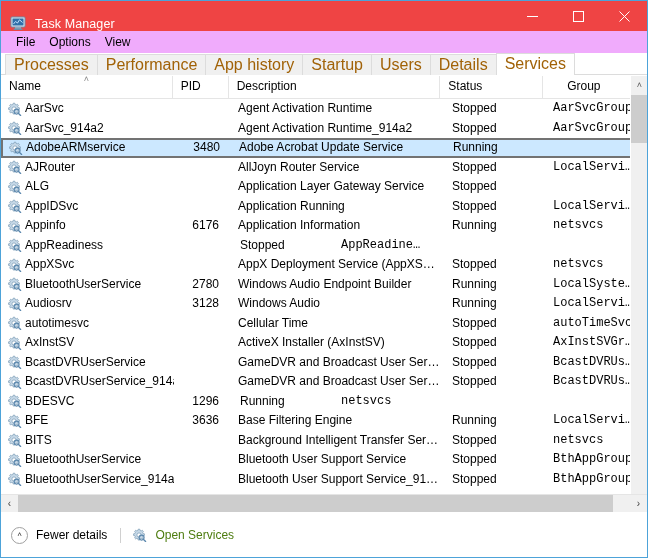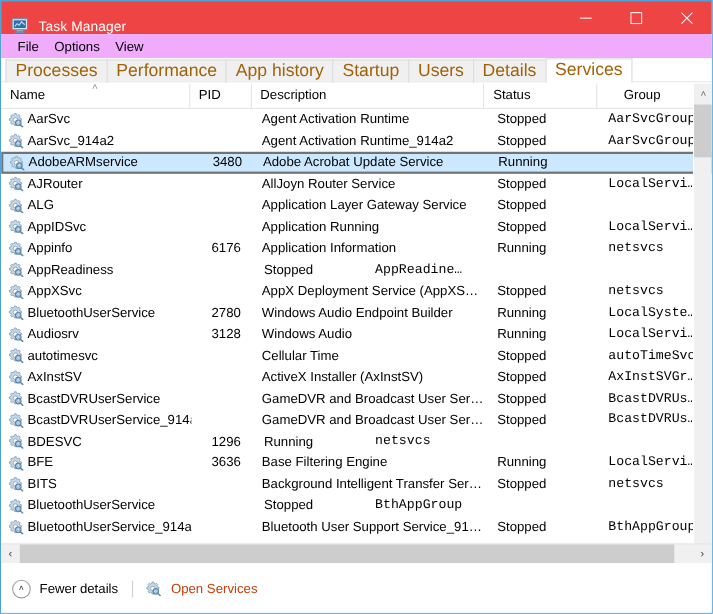--- a/index.html
+++ b/index.html
@@ -312,21 +312,21 @@
     height: 15px;
     background: #d0d0d0;
     margin: 0 11px 0 13px;
   }
   #open-services {
     display: flex;
     align-items: center;
     white-space: nowrap;
   }
   #open-services .label {
-    color: #c2410c;
+    color: #4d7c0f;
     margin-left: 5px;
   }
 </style>
 </head>
 <body>
 
 <div id="window">
 
   <div id="titlebar">
     <div class="app-icon">
@@ -700,20 +700,21 @@
                 <svg width="15" height="14" viewBox="0 0 15 14">
                   <path d="M6.2 1.2 l1.6 0 l.25 1.25 l1.15 .5 l1.05 -.72 l1.15 1.15 l-.72 1.05 l.5 1.15 l1.25 .25 l0 1.6 l-1.25 .25 l-.5 1.15 l.72 1.05 l-1.15 1.15 l-1.05 -.72 l-1.15 .5 l-.25 1.25 l-1.6 0 l-.25 -1.25 l-1.15 -.5 l-1.05 .72 l-1.15 -1.15 l.72 -1.05 l-.5 -1.15 l-1.25 -.25 l0 -1.6 l1.25 -.25 l.5 -1.15 l-.72 -1.05 l1.15 -1.15 l1.05 .72 l1.15 -.5 z" fill="#c7d9e8" stroke="#7a9bb5" stroke-width="0.7" stroke-linejoin="round"></path>
                   <circle cx="7" cy="7" r="2.1" fill="#ffffff" stroke="#7a9bb5" stroke-width="0.7"></circle>
                   <circle cx="9.6" cy="9.6" r="2.5" fill="none" stroke="#5b87ad" stroke-width="1.1"></circle>
                   <line x1="11.3" y1="11.3" x2="13.6" y2="13.4" stroke="#5b87ad" stroke-width="1.4" stroke-linecap="round"></line>
                 </svg>
               </span>
               <span>BluetoothUserService</span>
             </div>
             <div class="cell pid"></div>
+            <div class="cell desc">Bluetooth User Support Service</div>
             <div class="cell status">Stopped</div>
             <div class="cell group">BthAppGroup</div>
           </div>
           <div class="row">
             <div class="cell name">
               <span class="svc-icon">
                 <svg width="15" height="14" viewBox="0 0 15 14">
                   <path d="M6.2 1.2 l1.6 0 l.25 1.25 l1.15 .5 l1.05 -.72 l1.15 1.15 l-.72 1.05 l.5 1.15 l1.25 .25 l0 1.6 l-1.25 .25 l-.5 1.15 l.72 1.05 l-1.15 1.15 l-1.05 -.72 l-1.15 .5 l-.25 1.25 l-1.6 0 l-.25 -1.25 l-1.15 -.5 l-1.05 .72 l-1.15 -1.15 l.72 -1.05 l-.5 -1.15 l-1.25 -.25 l0 -1.6 l1.25 -.25 l.5 -1.15 l-.72 -1.05 l1.15 -1.15 l1.05 .72 l1.15 -.5 z" fill="#c7d9e8" stroke="#7a9bb5" stroke-width="0.7" stroke-linejoin="round"></path>
                   <circle cx="7" cy="7" r="2.1" fill="#ffffff" stroke="#7a9bb5" stroke-width="0.7"></circle>
                   <circle cx="9.6" cy="9.6" r="2.5" fill="none" stroke="#5b87ad" stroke-width="1.1"></circle>

